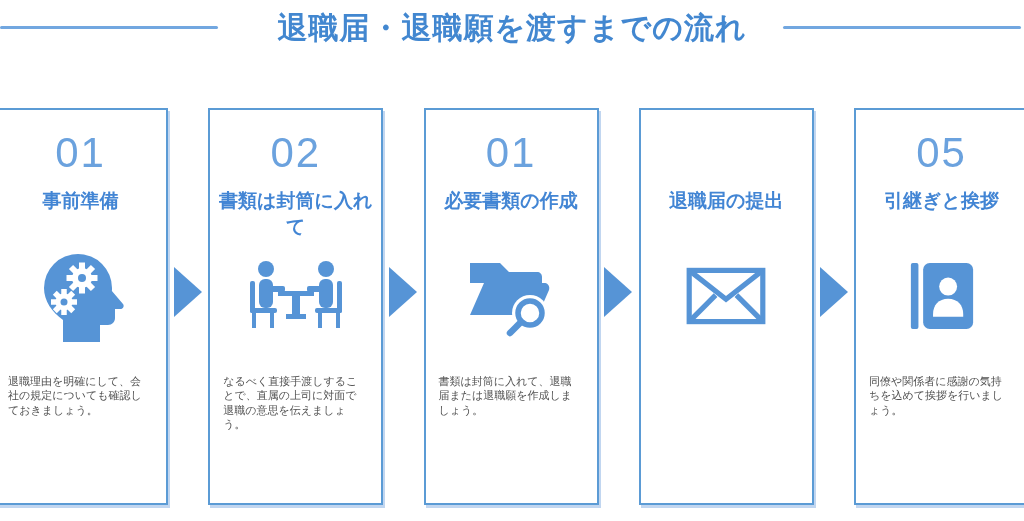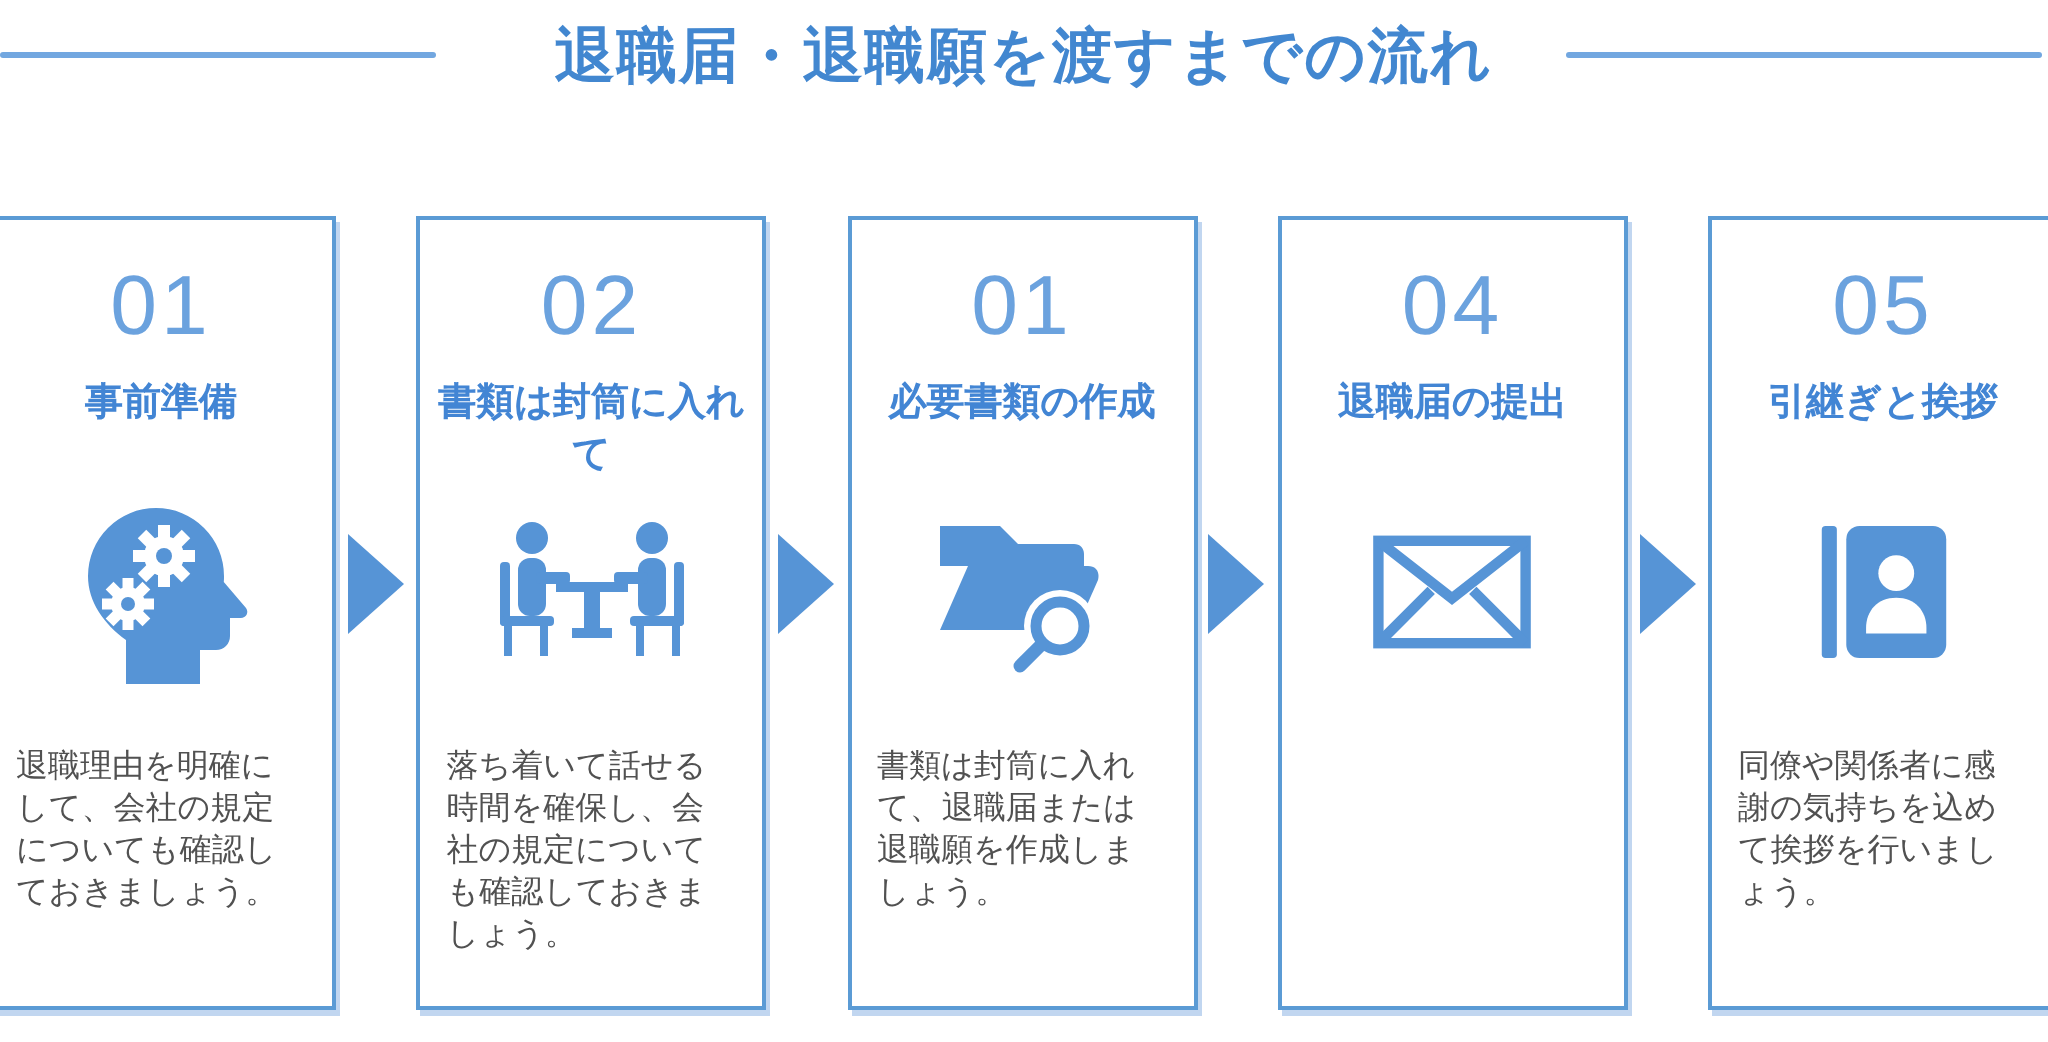--- a/index.html
+++ b/index.html
@@ -34,21 +34,21 @@
   .step-title{
     position:absolute;top:78px;left:0;width:100%;text-align:center;
     font-size:19px;font-weight:bold;color:#4285d4;
   }
   .icon-wrap{
     position:absolute;top:130px;left:0;width:100%;height:112px;
     display:flex;align-items:center;justify-content:center;
   }
   .desc{
     position:absolute;top:264px;left:13px;right:17px;
-    font-size:16px;line-height:1.31;color:#515151;text-align:left;
+    font-size:11px;line-height:1.31;color:#515151;text-align:left;
   }
   
   .arrow{position:absolute;top:267px;width:28px;height:50px;}
   .arrow svg{display:block;}
 </style>
 </head>
 <body>
 
 <div class="header">
   <div class="hline left"></div>
@@ -110,41 +110,40 @@
           <rect x="6" y="21" width="5" height="32" rx="2"></rect>
           <rect x="6" y="48" width="27" height="5" rx="2"></rect>
           <rect x="8" y="53" width="4" height="15"></rect>
           <rect x="26" y="53" width="4" height="15"></rect>
         </g>
         <rect x="34" y="31" width="36" height="5"></rect>
         <rect x="48" y="36" width="8" height="20"></rect>
         <rect x="42" y="54" width="20" height="5"></rect>
       </svg>
     </div>
-    <div class="desc">落ち着いて話せる時間を確保し、会社の規定についても確認しておきましょう。</div>
+    <div class="desc">なるべく直接手渡しすることで、直属の上司に対面で退職の意思を伝えましょう。</div>
   </div>
 
   <div class="step-box">
     <div class="num">01</div>
     <div class="step-title">必要書類の作成</div>
     <div class="icon-wrap">
       <svg width="94" height="86" viewBox="0 0 94 86">
         <path fill="#5694d6" d="M6 10 h30 l9 9 h28 c3 0 5 2 5 5 v6 H6 Z"></path>
         <path fill="#5694d6" d="M6 62 L20 30 H80 c4 0 6 3 5 7 L74 62 Z"></path>
         <circle cx="66" cy="60" r="18" fill="#ffffff"></circle>
         <line x1="55" y1="71" x2="45" y2="81" stroke="#ffffff" stroke-width="13" stroke-linecap="round"></line>
         <circle cx="66" cy="60" r="12" fill="#ffffff" stroke="#5694d6" stroke-width="5.5"></circle>
         <line x1="57" y1="69" x2="46" y2="80" stroke="#5694d6" stroke-width="6.5" stroke-linecap="round"></line>
       </svg>
     </div>
     <div class="desc">書類は封筒に入れて、退職届または退職願を作成しましょう。</div>
   </div>
 
   <div class="step-box">
-    <div class="num">04</div>
     <div class="step-title">退職届の提出</div>
     <div class="icon-wrap">
       <svg width="80" height="58" viewBox="0 0 100 72">
         <g fill="none" stroke="#5694d6" stroke-width="6.5">
           <rect x="4" y="4" width="92" height="64"></rect>
           <path d="M4 4 L50 40 L96 4"></path>
           <path d="M4 68 L37 35"></path>
           <path d="M96 68 L63 35"></path>
         </g>
       </svg>

